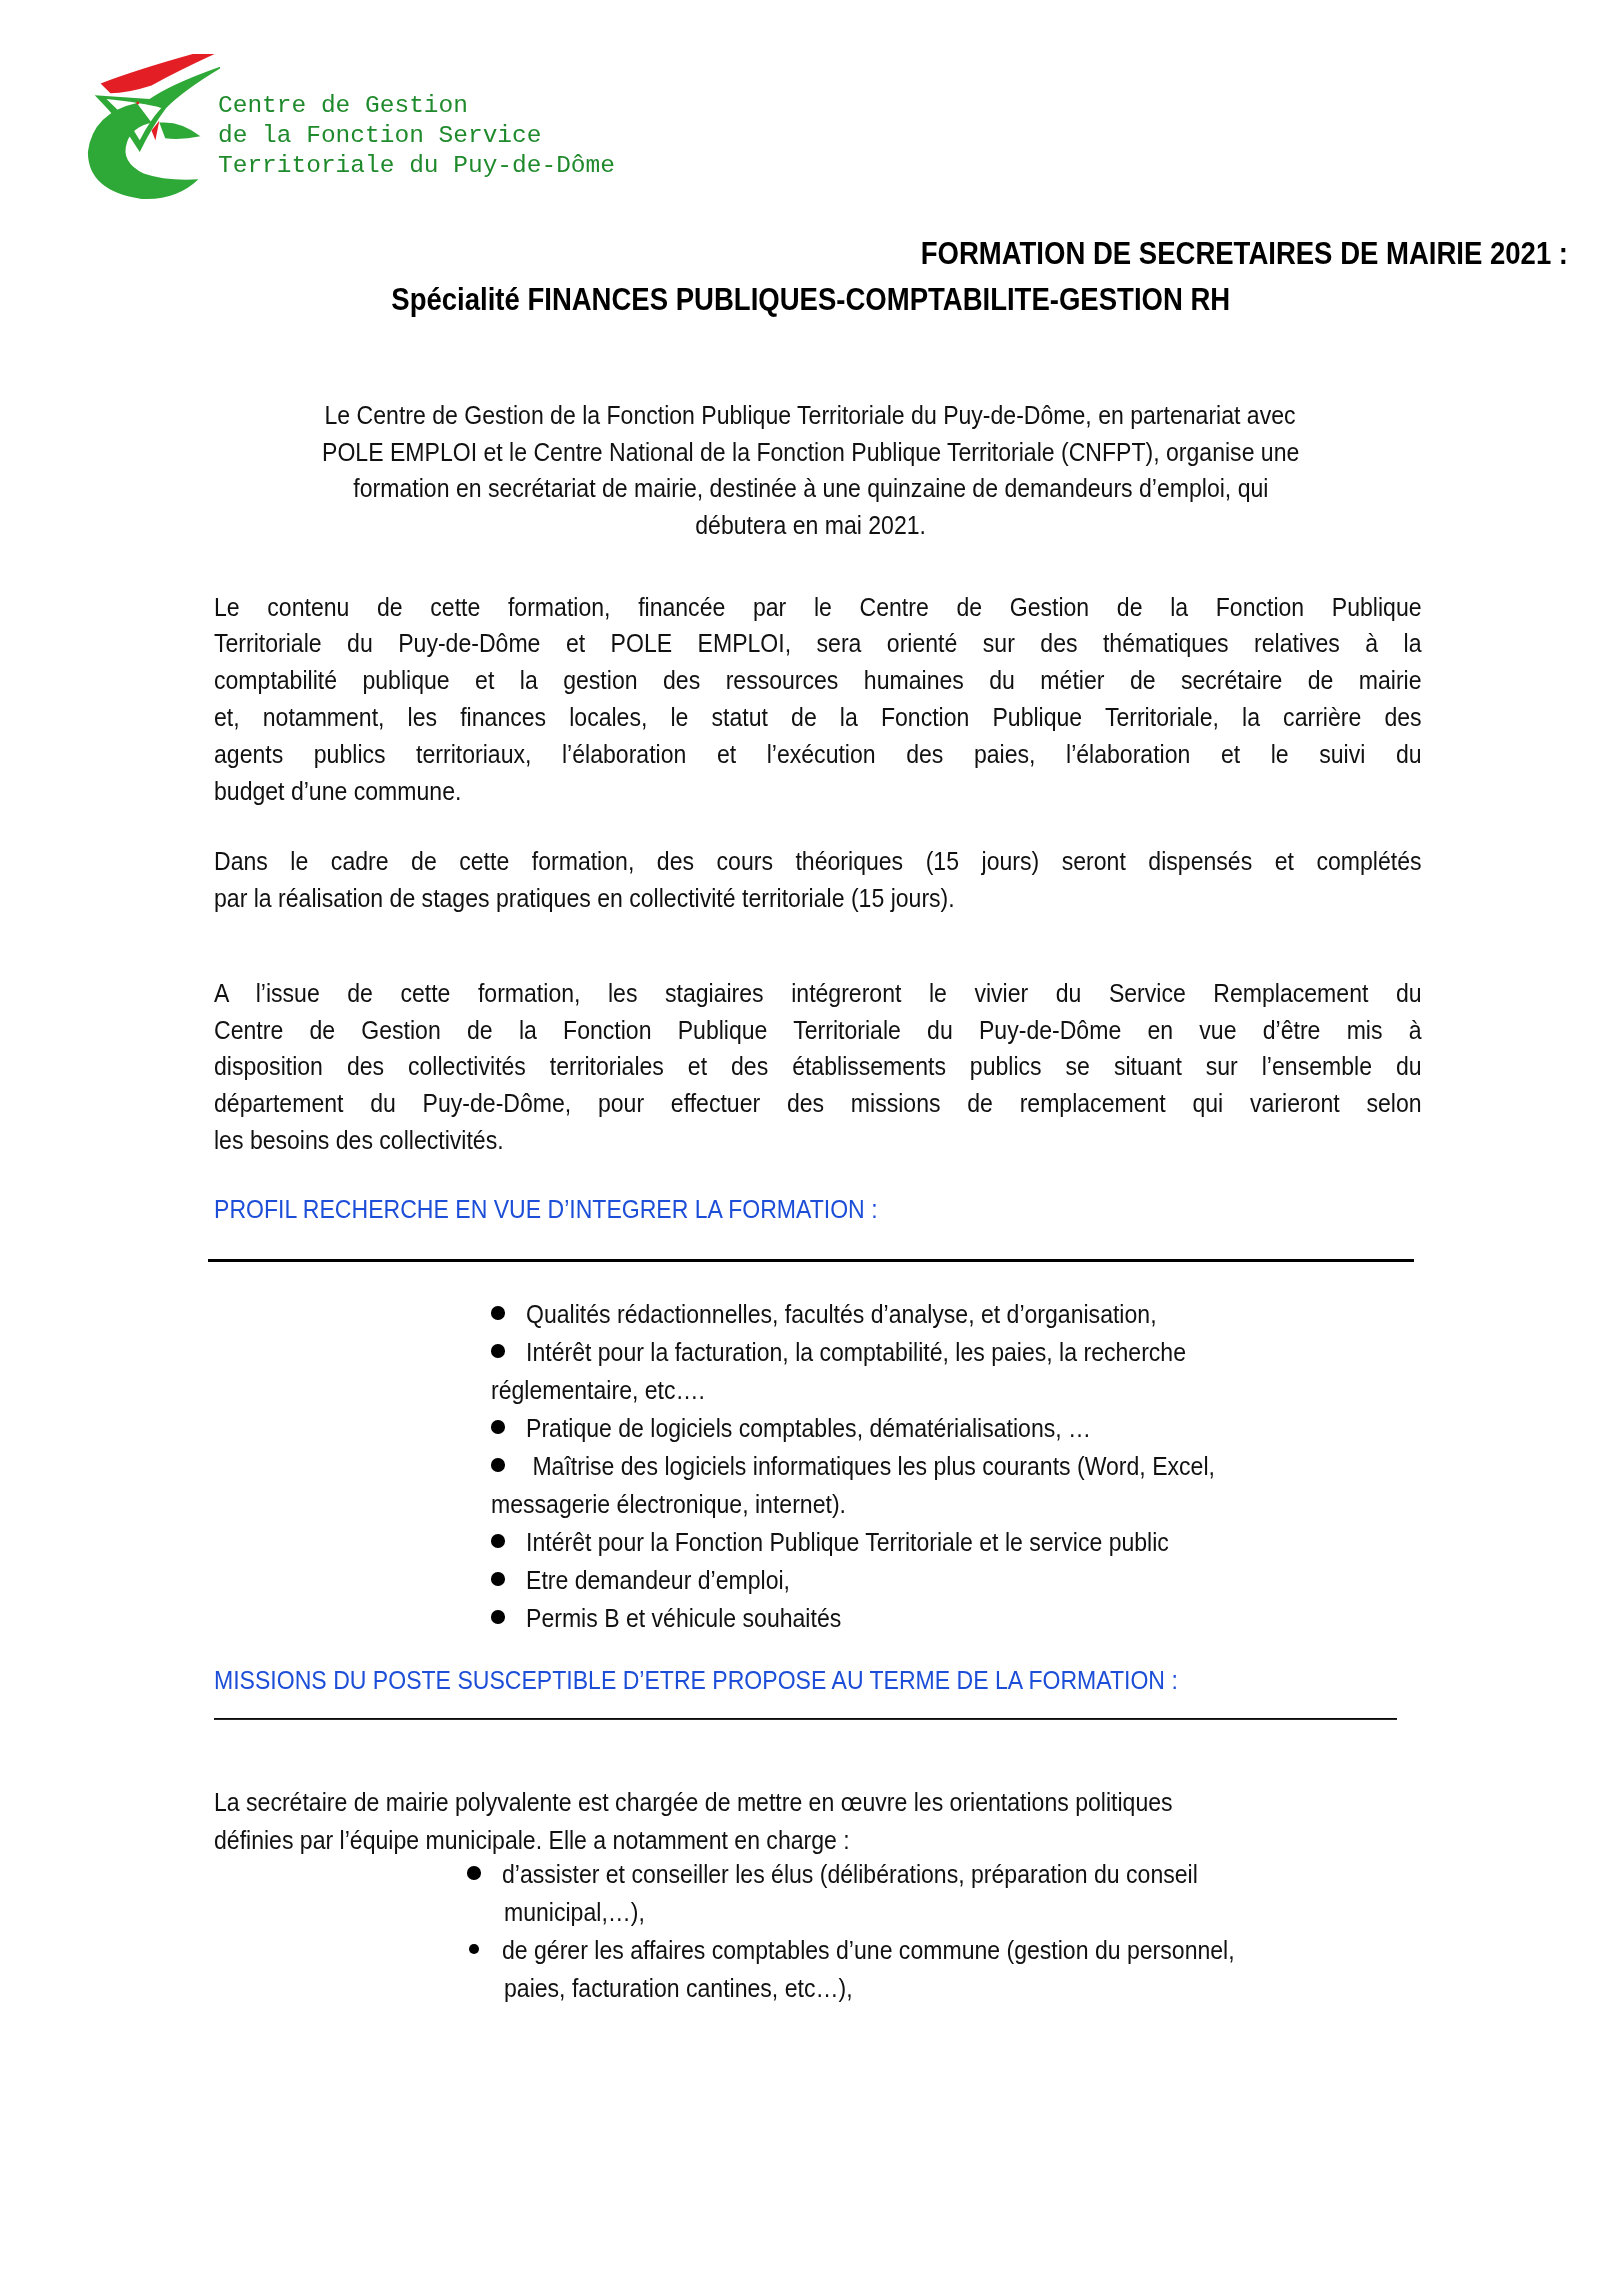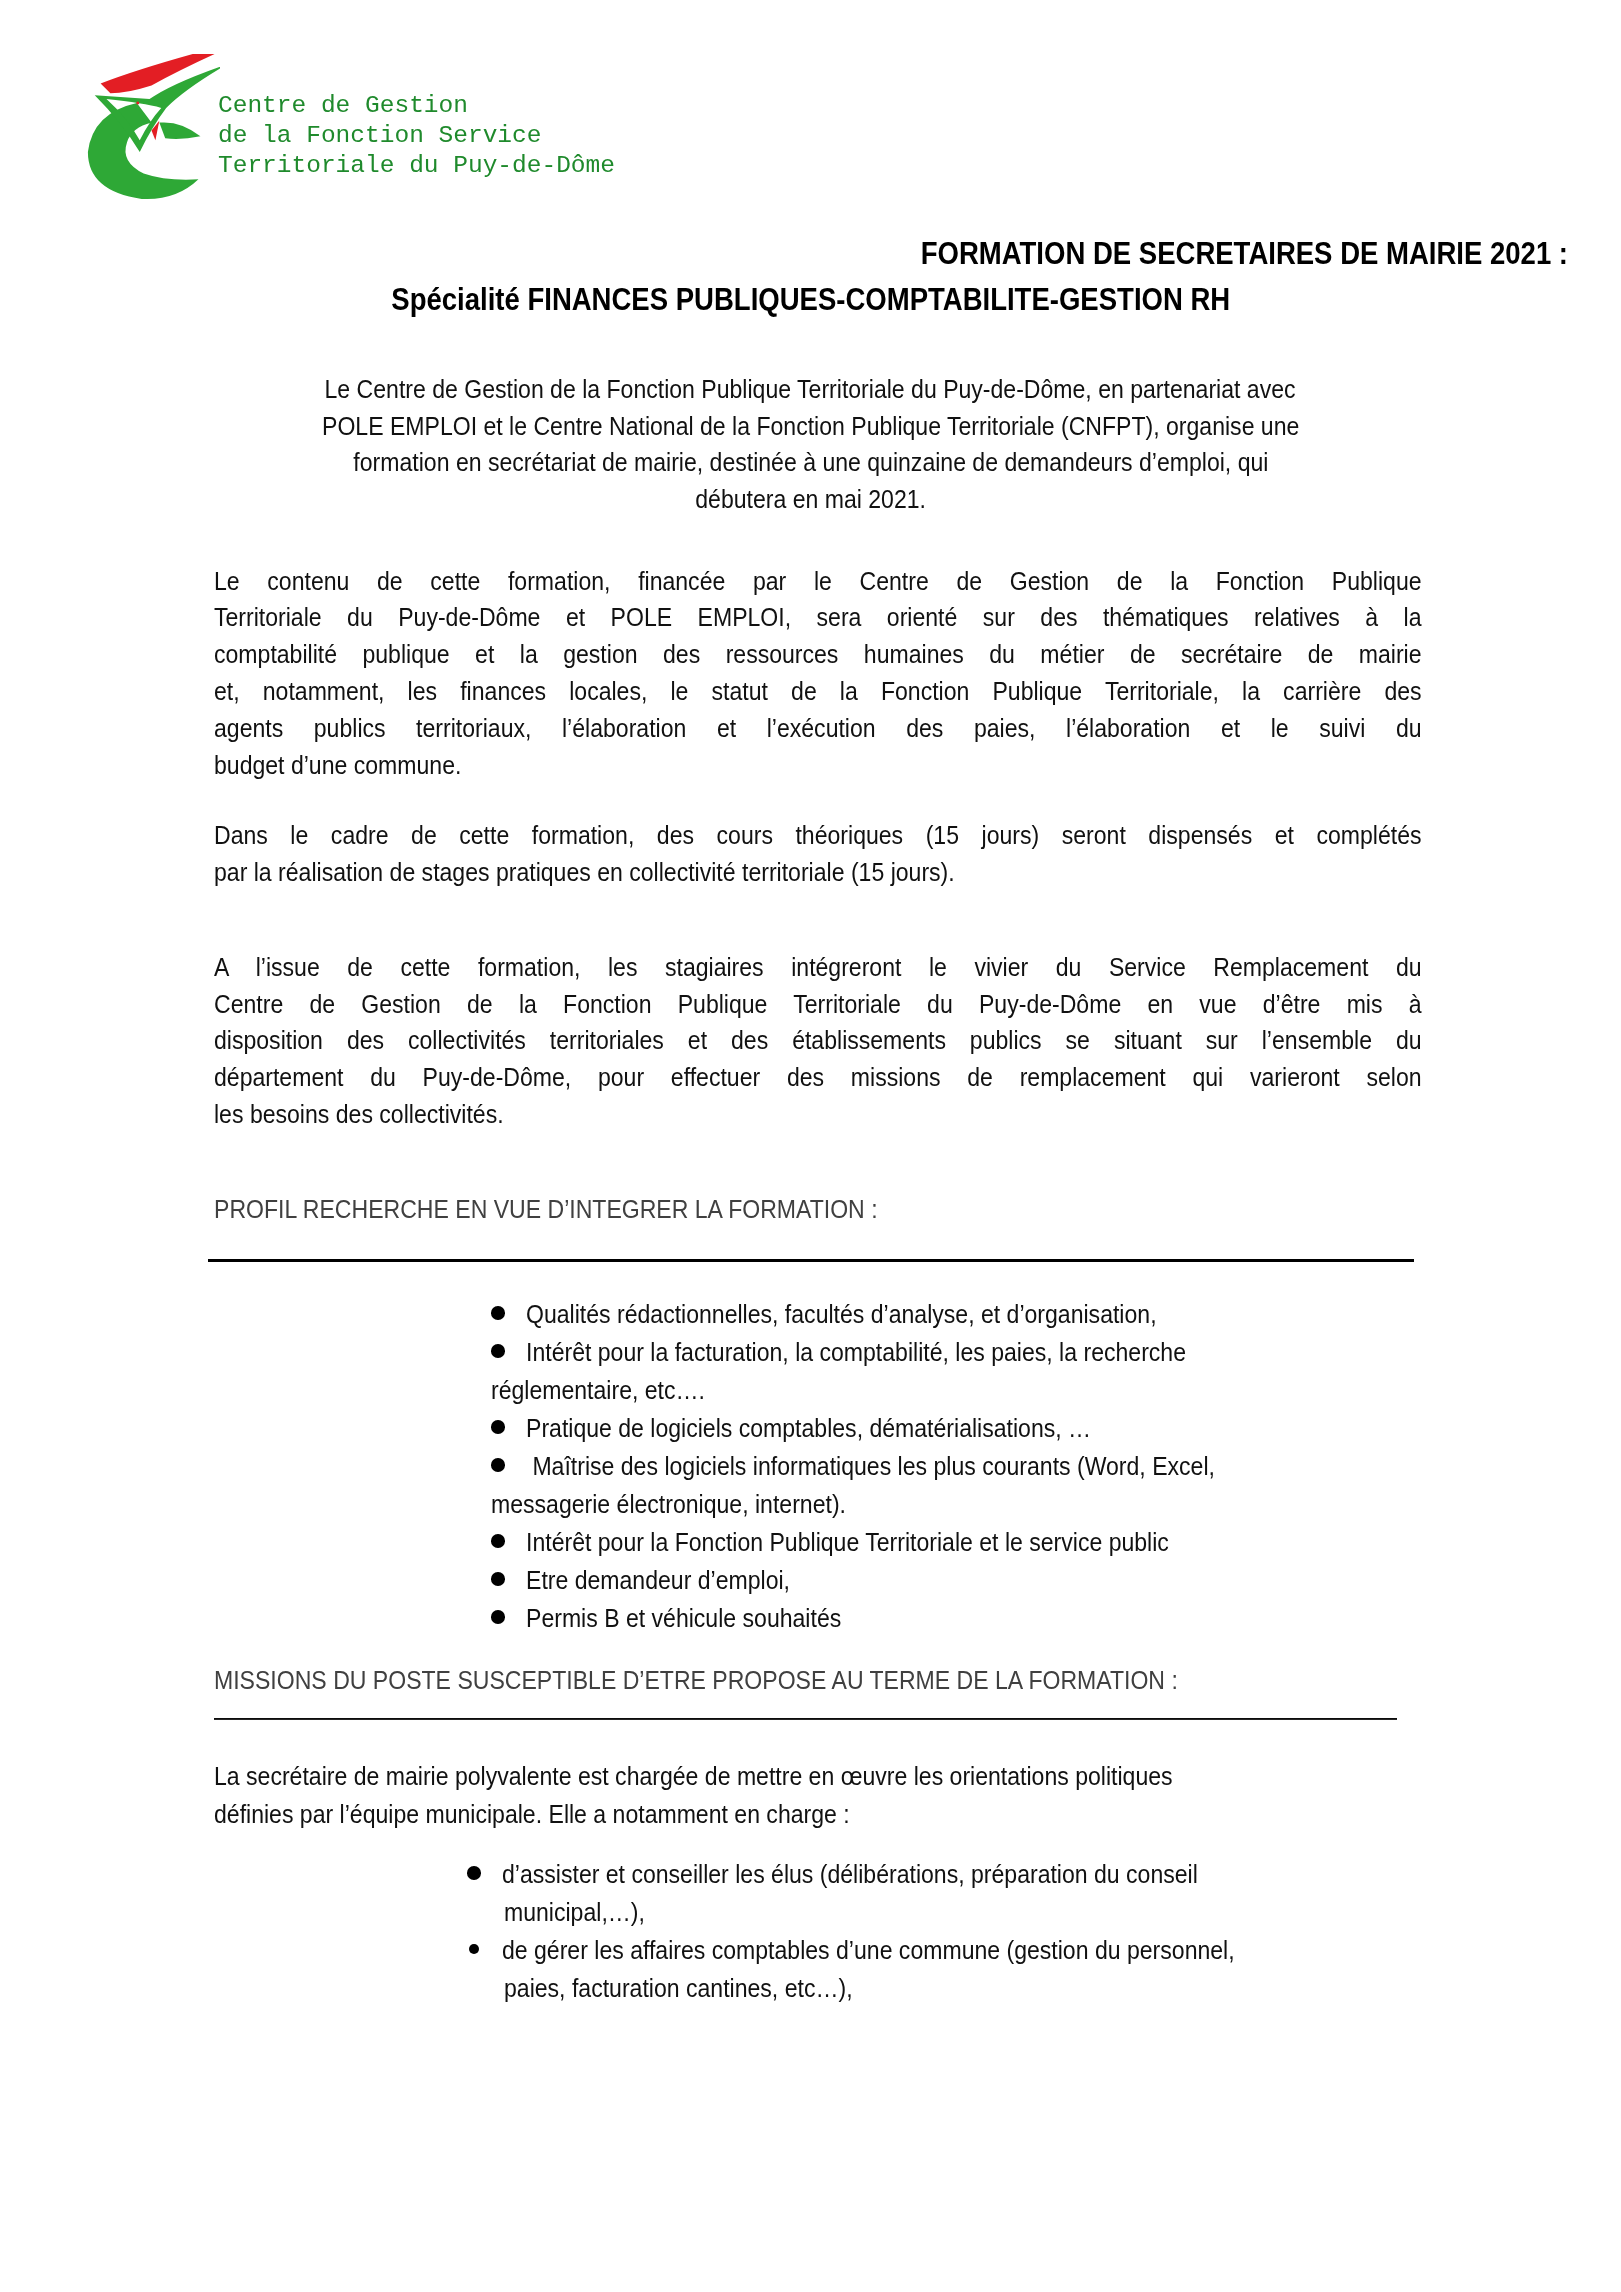--- a/index.html
+++ b/index.html
@@ -16,26 +16,26 @@
   .logo-text div { white-space: nowrap; }
 
   
   .title { position: absolute; left: 0; width: 1621px; text-align: center; font-weight: bold;
            font-size: 32px; color: #000; white-space: nowrap; }
   .title span { display: inline-block; transform: scaleX(0.86); transform-origin: center; }
   .title.l1 { top: 235px; text-align: right; }
   .title.l2 { top: 281px; }
 
   
-  .line { position: absolute; font-size: 26.5px; line-height: 36px; white-space: nowrap; color: #111; }
+  .line { position: absolute; font-size: 26.5px; line-height: 36px; white-space: nowrap; color: #111; margin-top: 26px; }
   .line span.t { display: inline-block; transform-origin: left center; }
   .centered { left: 0; width: 1621px; text-align: center; }
   .centered span.t { transform-origin: center center; }
 
-  .heading { position: absolute; left: 214px; font-size: 26.5px; white-space: nowrap; color: #404040; }
+  .heading { position: absolute; left: 214px; font-size: 26.5px; white-space: nowrap; color: #1d4ed8; }
 
   .rule { position: absolute; background: #000; }
 
   .bullet-list { position: absolute; list-style: none; margin: 0; padding: 0; font-size: 26.5px; line-height: 38px; }
   .bullet-list li { position: relative; }
   .bullet { display: inline-block; width: 13.7px; height: 13.7px; border-radius: 50%; background: #000;
             vertical-align: middle; margin-right: 21.6px; position: relative; top: -2.9px; }
   .bullet.small { width: 9.8px; height: 9.8px; margin-left: 2px; margin-right: 23.5px; }
 
   .cond { display: inline-block; transform: scaleX(0.87); transform-origin: left center; }

